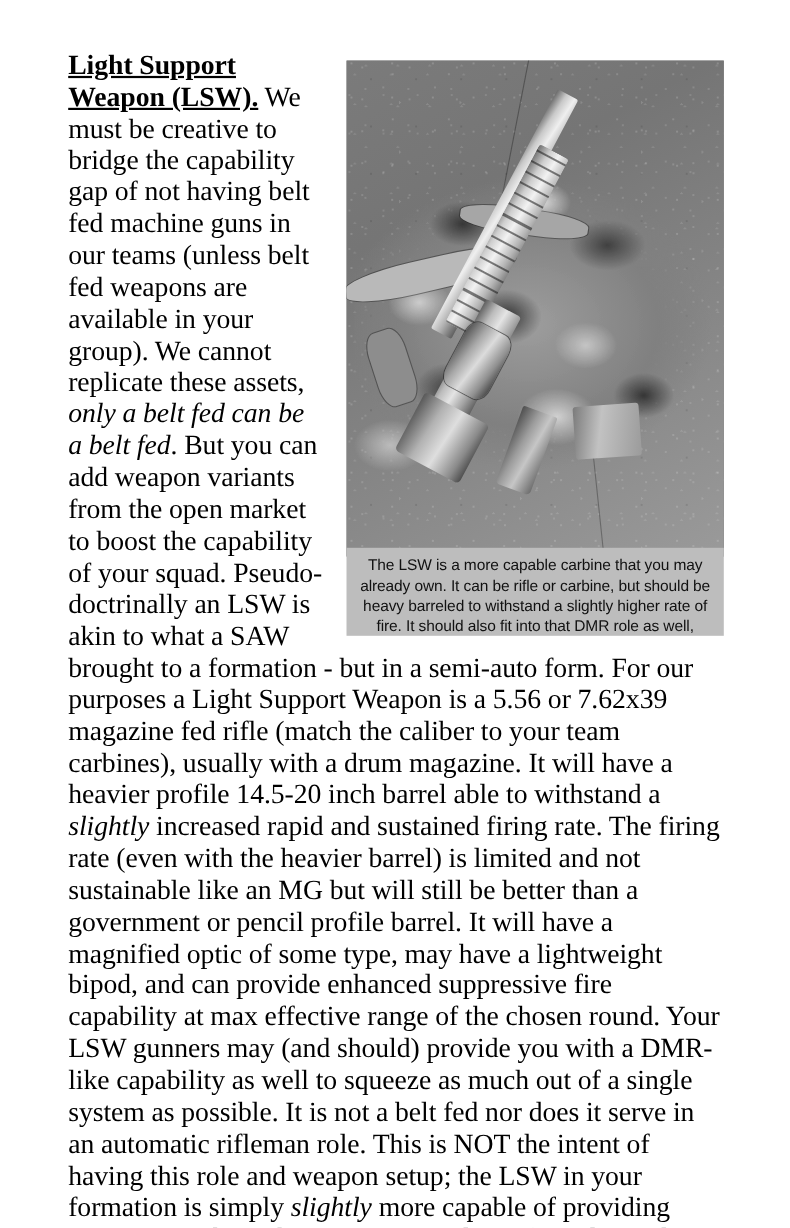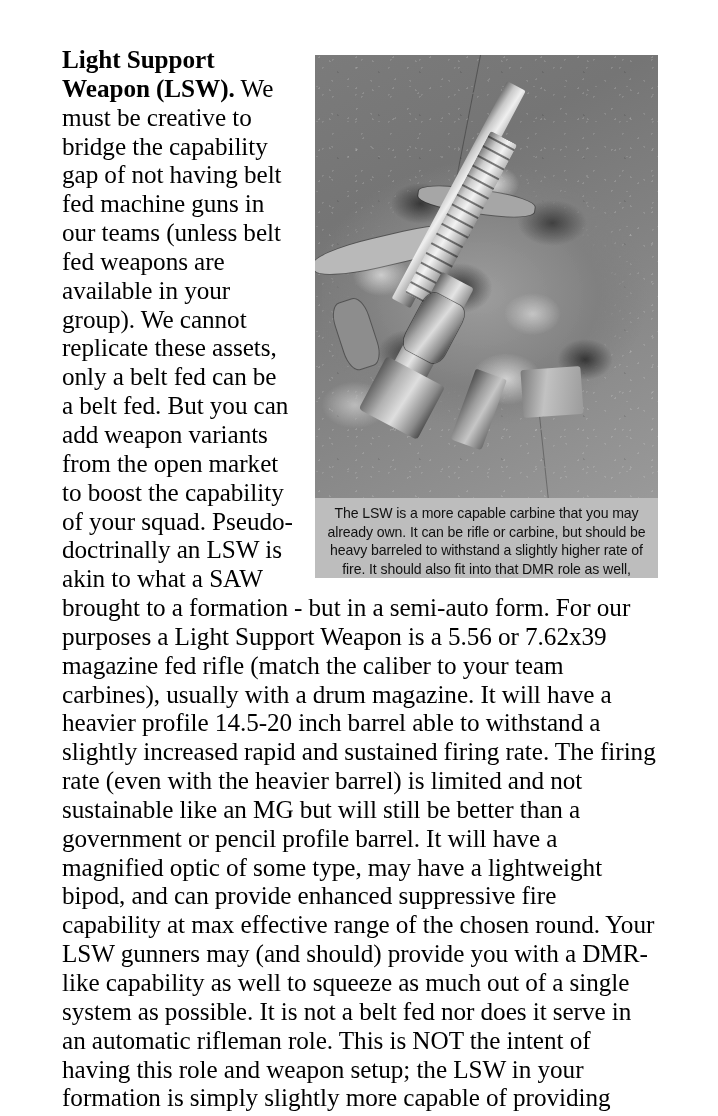--- a/index.html
+++ b/index.html
@@ -35,22 +35,24 @@
     font-size: 25.2px;
     line-height: 28.85px;
     text-align: left;
     letter-spacing: -0.05px;
     word-spacing: -0.1px;
     margin: 0;
     hyphens: none;
   }
   .para .lead {
     font-weight: bold;
+    text-decoration: underline;
   }
   .para .ital {
+    font-style: italic;
   }
 
   
   #figure {
     float: right;
     width: 343px;
     margin: 9px 0 0 22px;
     shape-margin: 0;
   }
 

